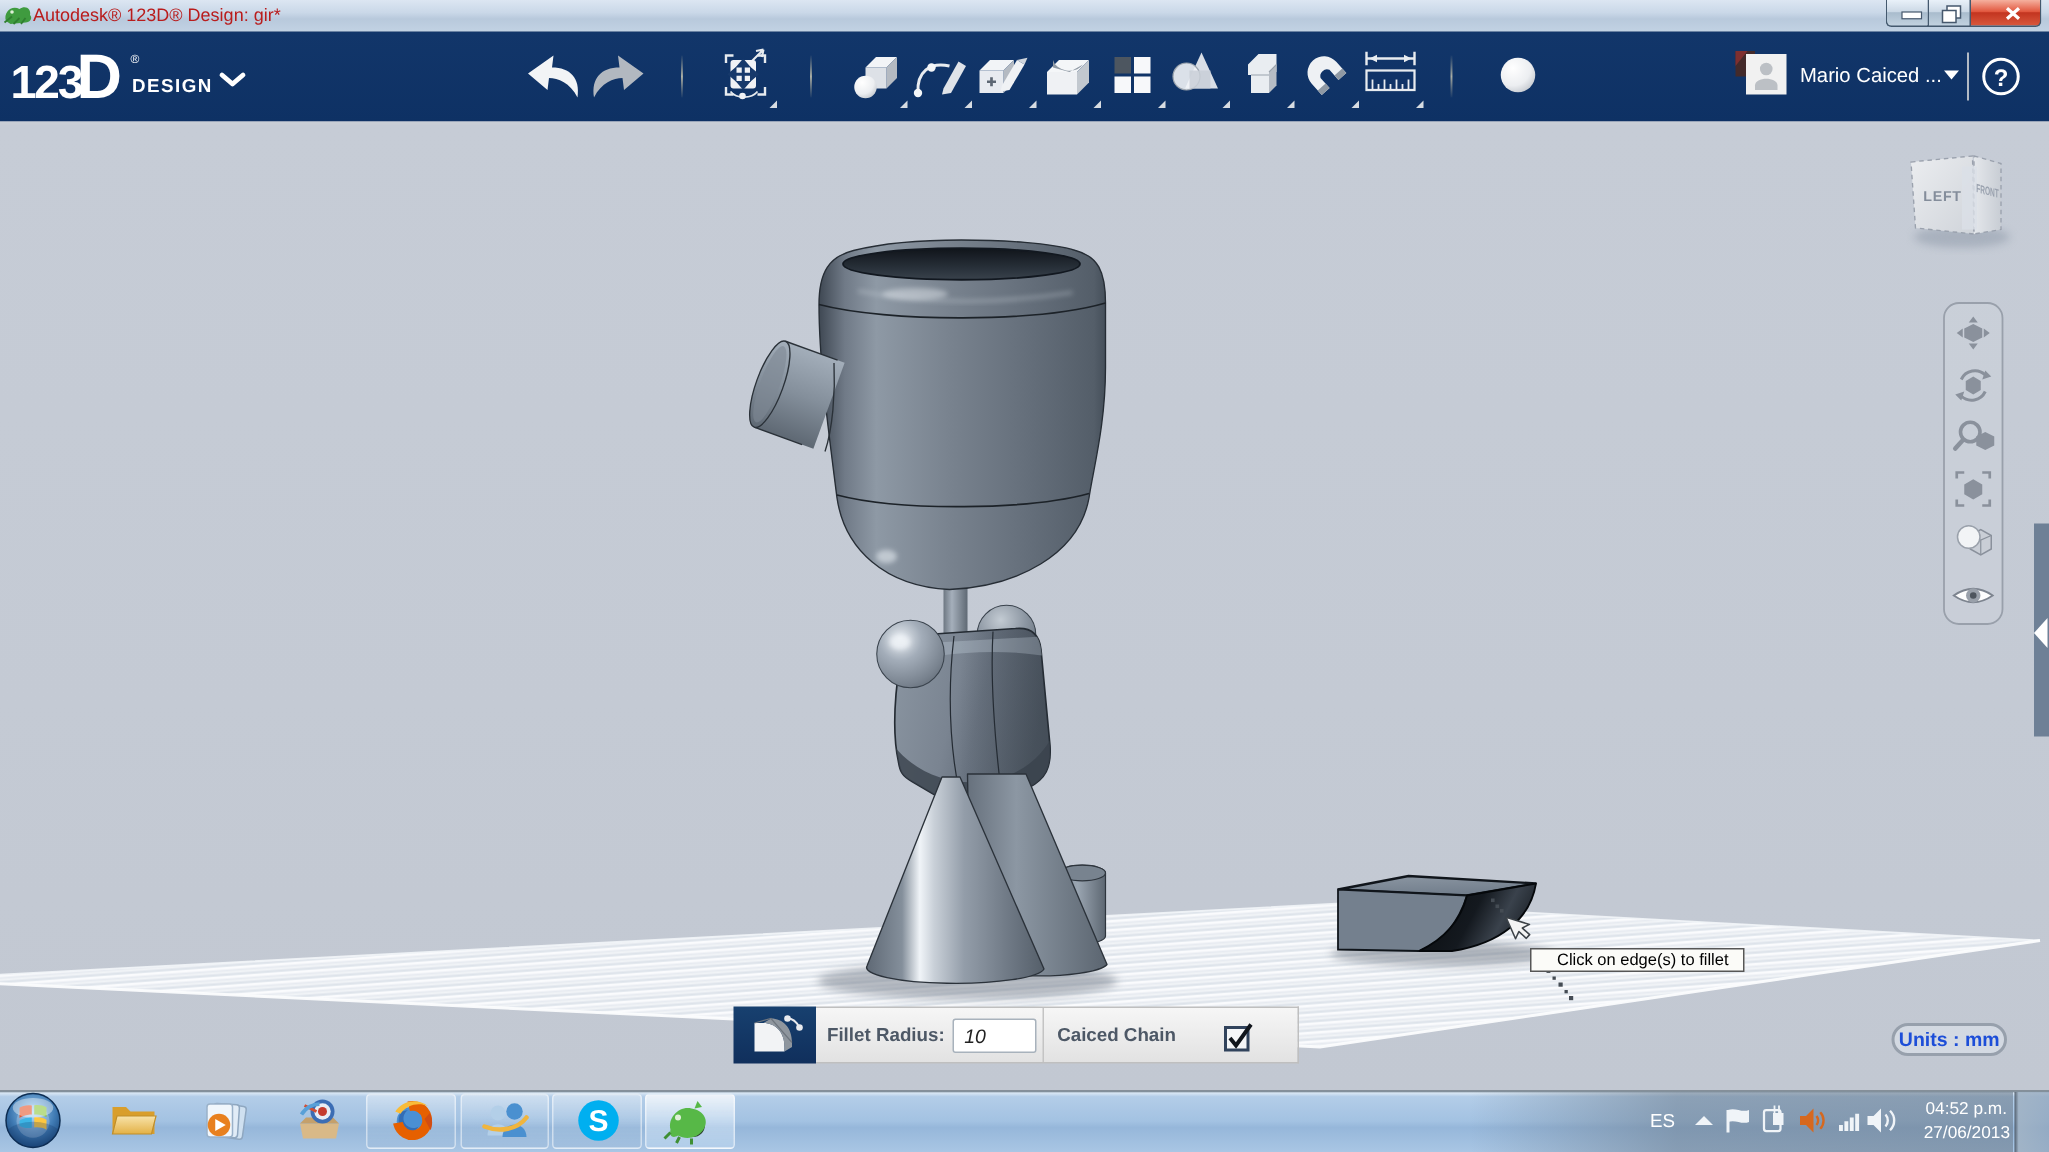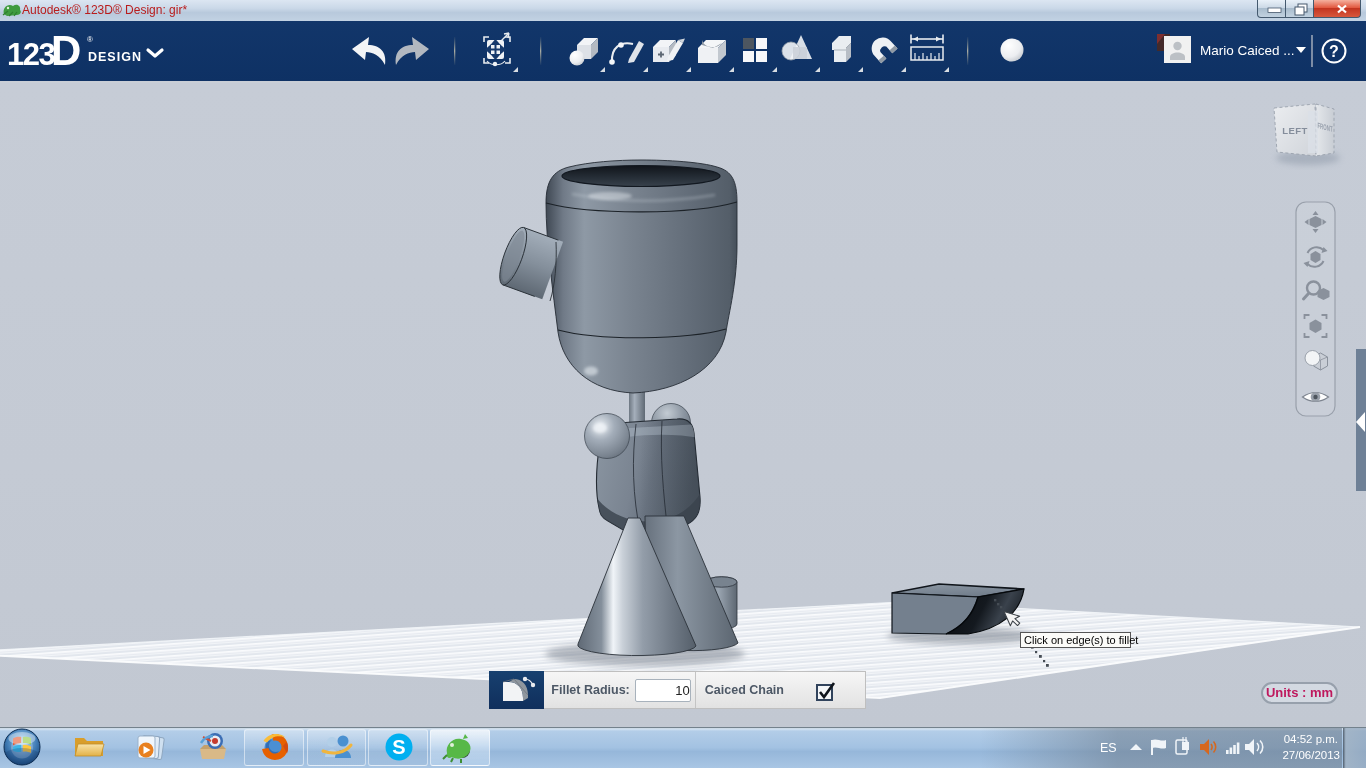--- a/index.html
+++ b/index.html
@@ -20,35 +20,35 @@
     background:linear-gradient(180deg,#f5b09e 0%,#e25940 45%,#c33520 50%,#d8573c 100%); }
 
   
   #appbar { left:0; top:21px; width:1366px; height:60px; background:linear-gradient(180deg,#12366a,#0e3164); }
   #canvasline { left:0; top:81px; width:1366px; height:2px; background:#c9ced6; }
 
   
   #cv { left:0; top:82px; width:1366px; height:645px; background:linear-gradient(180deg,#c6ccd6 0%,#c4cad4 60%,#c2c8d2 100%); overflow:hidden; }
 
   
-  #tooltip { left:1020px; top:632px; width:111px; height:16px; background:#fbfbf8; border:1px solid #565656;
-    font-size:11px; color:#000; line-height:14px; padding-left:3px; white-space:nowrap; }
+  #tooltip { left:1020px; top:632px; width:143px; height:16px; background:#fbfbf8; border:1px solid #565656;
+    font-size:11px; color:#000; line-height:14px; padding-left:17px; white-space:nowrap; }
 
   
   #fpanel { left:489px; top:671px; width:377px; height:38px; display:flex; }
   #ficon { width:60px; height:38px; background:linear-gradient(180deg,#17406f,#102f5c); }
   #fbody { width:349px; height:38px; background:linear-gradient(180deg,#f6f6f6,#e2e2e2); border:1px solid #bfbfbf; border-left:none;
-    display:flex; align-items:center; font-size:12.5px; font-weight:bold; color:#4d5866;text-align:right; }
+    display:flex; align-items:center; font-size:12.5px; font-weight:bold; color:#4d5866; }
   #finput { width:56px; height:23px; background:#fff; border:1px solid #a8b2bc; border-radius:2px; font-size:13px; font-weight:normal;
-    color:#222; line-height:21px; padding-left:7px; margin-left:5px; }
+    color:#222; line-height:21px; padding-left:7px; margin-left:5px;font-style:italic; }
   #fdiv { width:1px; height:36px; background:#c4c4c4; margin-left:4px; }
 
   
   #units { left:1261px; top:682px; width:77px; height:22px; border:2px solid #97a0ac; border-radius:11px;
-    background:rgba(226,231,239,.55); color:#be185d; font-weight:bold; font-size:13px; text-align:center; line-height:18px; }
+    background:rgba(226,231,239,.55); color:#1d4ed8; font-weight:bold; font-size:13px; text-align:center; line-height:18px; }
 
   
   #rstrip { left:1356px; top:349px; width:10px; height:142px; background:#6e8096; }
 
   
   #taskbar { left:0; top:727px; width:1366px; height:41px;
     background:linear-gradient(180deg,#47555f 0%,#d9e7f4 4%,#b3cde8 10%,#a3c2e2 50%,#96b7da 60%,#a9c6e4 100%); }
   #trayshade { position:absolute; left:980px; top:1px; width:362px; height:40px;
     background:linear-gradient(90deg,rgba(110,125,140,0) 0%,rgba(108,124,141,.55) 38%,rgba(108,124,141,.6) 100%); }
   #showdesk { position:absolute; left:1343px; top:1px; width:23px; height:40px;

